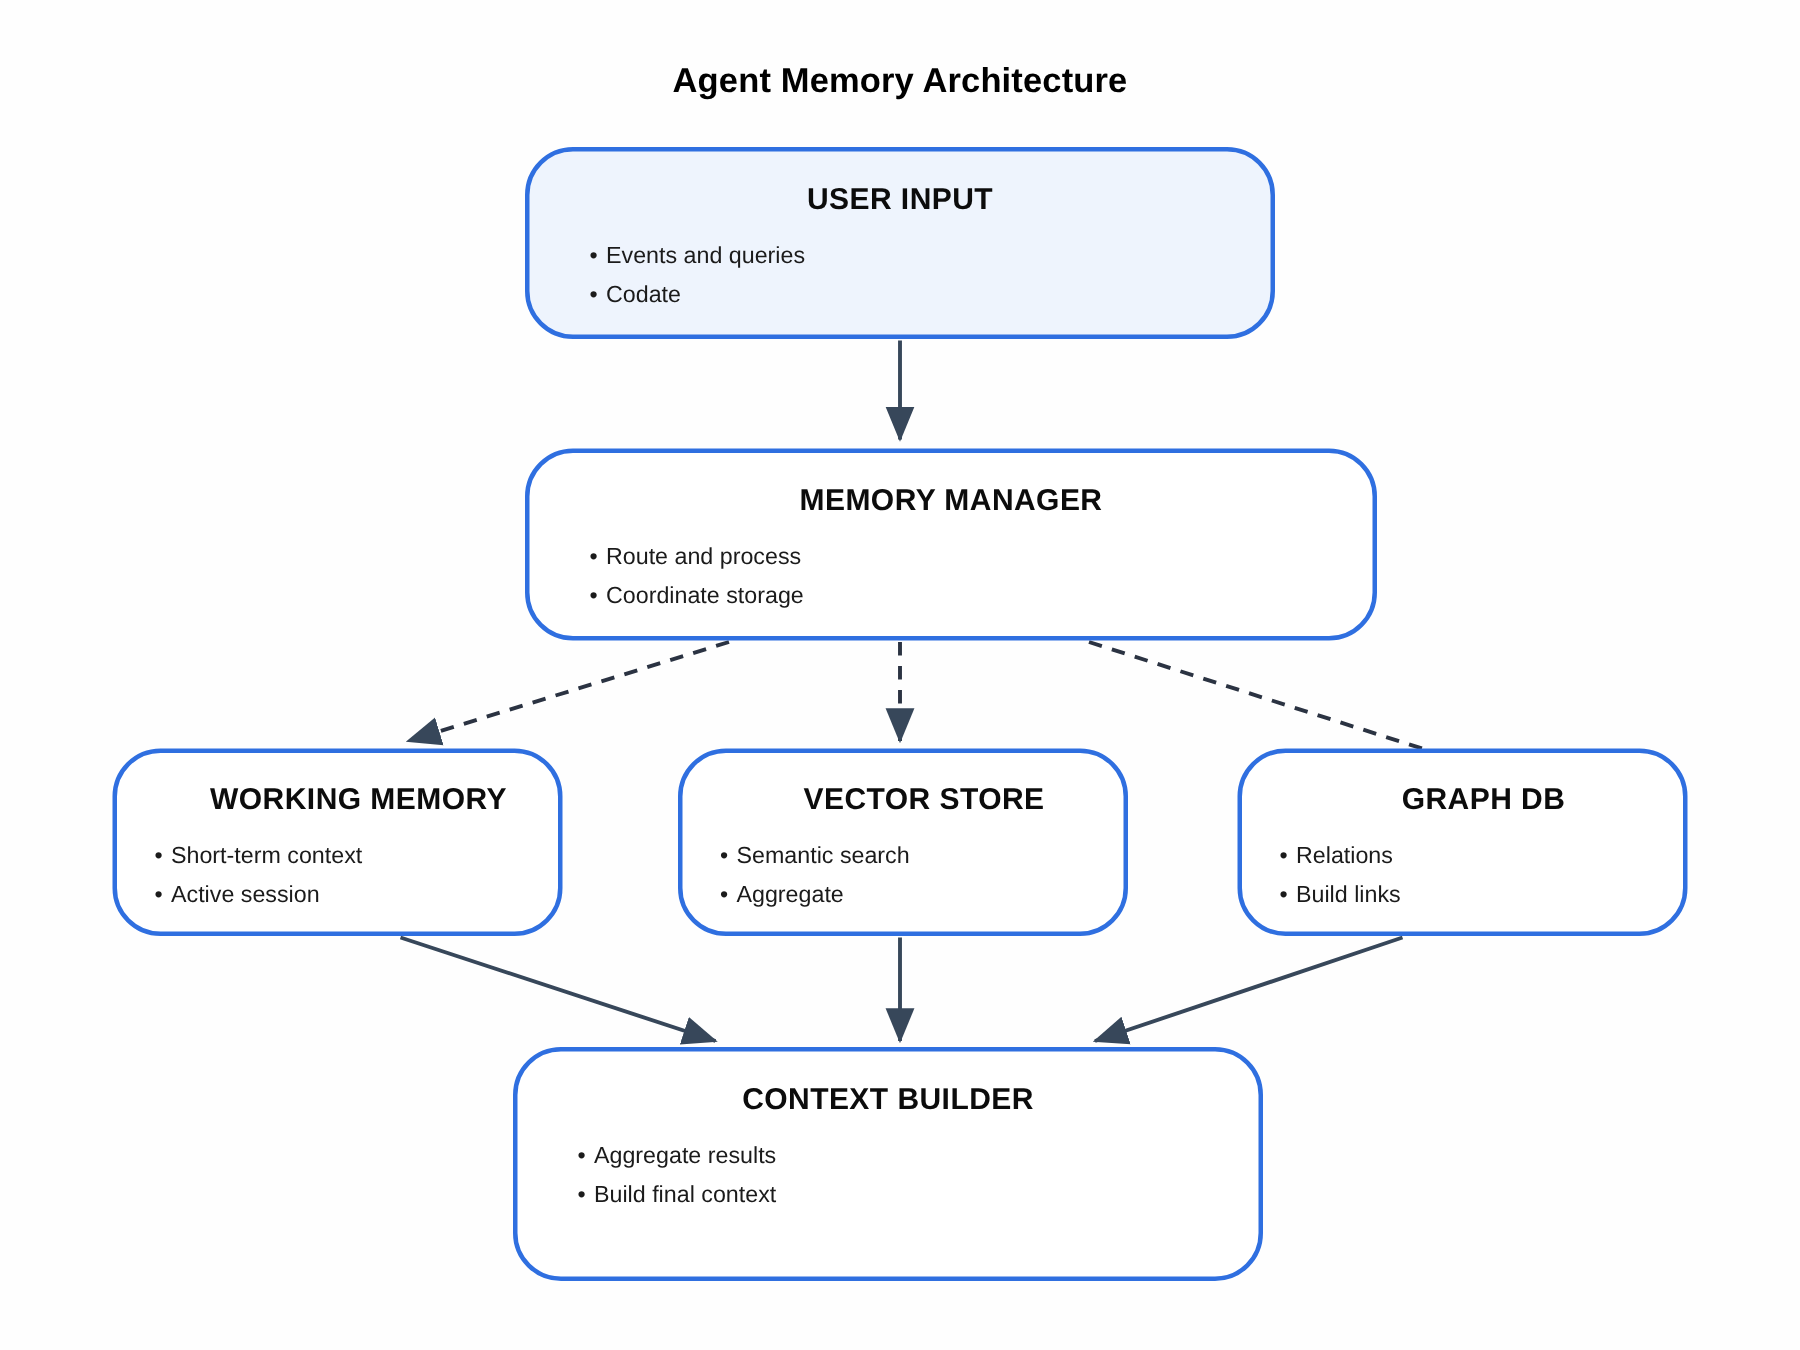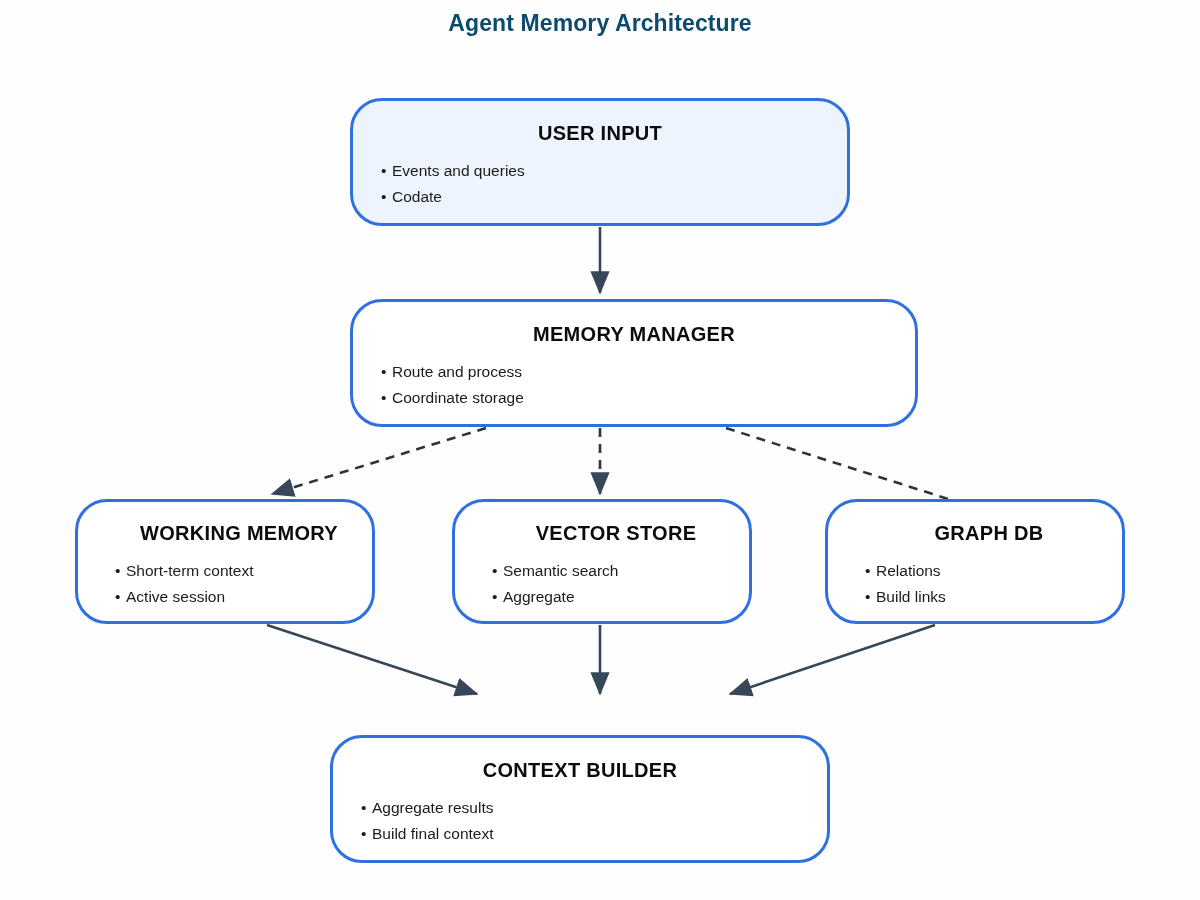--- a/index.html
+++ b/index.html
@@ -23,26 +23,26 @@
     position: absolute;
     left: 0;
     top: 0;
     width: 1200px;
     height: 900px;
     pointer-events: none;
   }
   #diagram-title {
     position: absolute;
     left: 0;
-    top: 10px;
+    top: 40px;
     width: 1200px;
     text-align: center;
     font-size: 23px;
     font-weight: bold;
-    color: #0c4a6e;
+    color: #000000;
     letter-spacing: 0.1px;
   }
   .node {
     position: absolute;
     box-sizing: border-box;
     border: 3px solid #2f6fe0;
     border-radius: 32px;
     background: #ffffff;
     z-index: 2;
   }
@@ -53,35 +53,35 @@
     text-align: center;
     font-size: 20px;
     font-weight: bold;
     color: #0c0c0c;
     letter-spacing: 0.3px;
     margin-top: 21px;
     line-height: 1.1;
   }
   .node-bullets {
     margin-top: 14px;
-    padding-left: 28px;
+    padding-left: 40px;
   }
   .bullet {
     font-size: 15.5px;
     color: #1b1b1b;
     line-height: 1.68;
     white-space: nowrap;
   }
   .bullet .dot {
     display: inline-block;
     width: 11px;
     color: #1b1b1b;
   }
   .node.narrow .node-bullets {
-    padding-left: 37px;
+    padding-left: 25px;
   }
   .node.narrow .node-title {
     margin-top: 20px;
     margin-left: 28px;
   }
 </style>
 </head>
 <body>
 
 <div id="canvas">
@@ -157,21 +157,21 @@
   </div>
 
   <div class="node narrow" style="left:825px; top:499px; width:300px; height:125px;">
     <div class="node-title">GRAPH DB</div>
     <div class="node-bullets">
       <div class="bullet"><span class="dot">•</span><span>Relations</span></div>
       <div class="bullet"><span class="dot">•</span><span>Build links</span></div>
     </div>
   </div>
 
-  <div class="node" style="left:330px; top:698px; width:500px; height:128px;margin-top:37px;">
+  <div class="node" style="left:342px; top:698px; width:500px; height:156px;">
     <div class="node-title">CONTEXT BUILDER</div>
     <div class="node-bullets">
       <div class="bullet"><span class="dot">•</span><span>Aggregate results</span></div>
       <div class="bullet"><span class="dot">•</span><span>Build final context</span></div>
     </div>
   </div>
 
 </div>
 
 </body></html>

